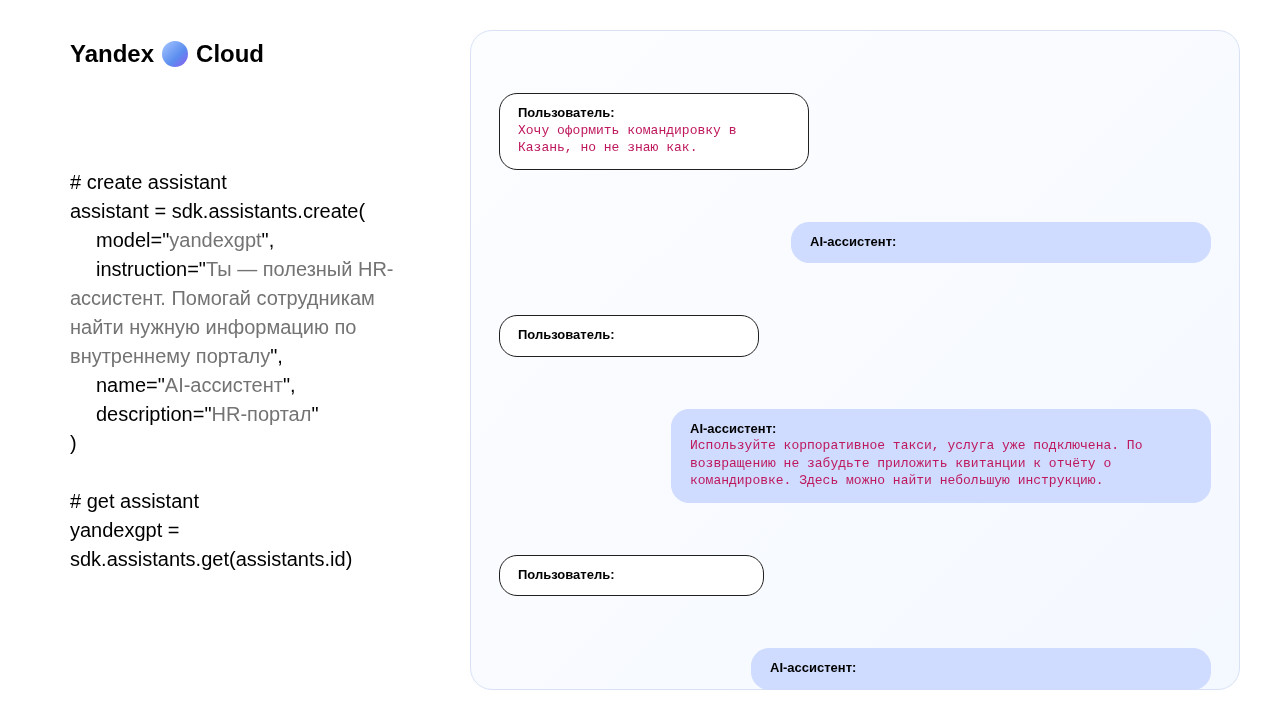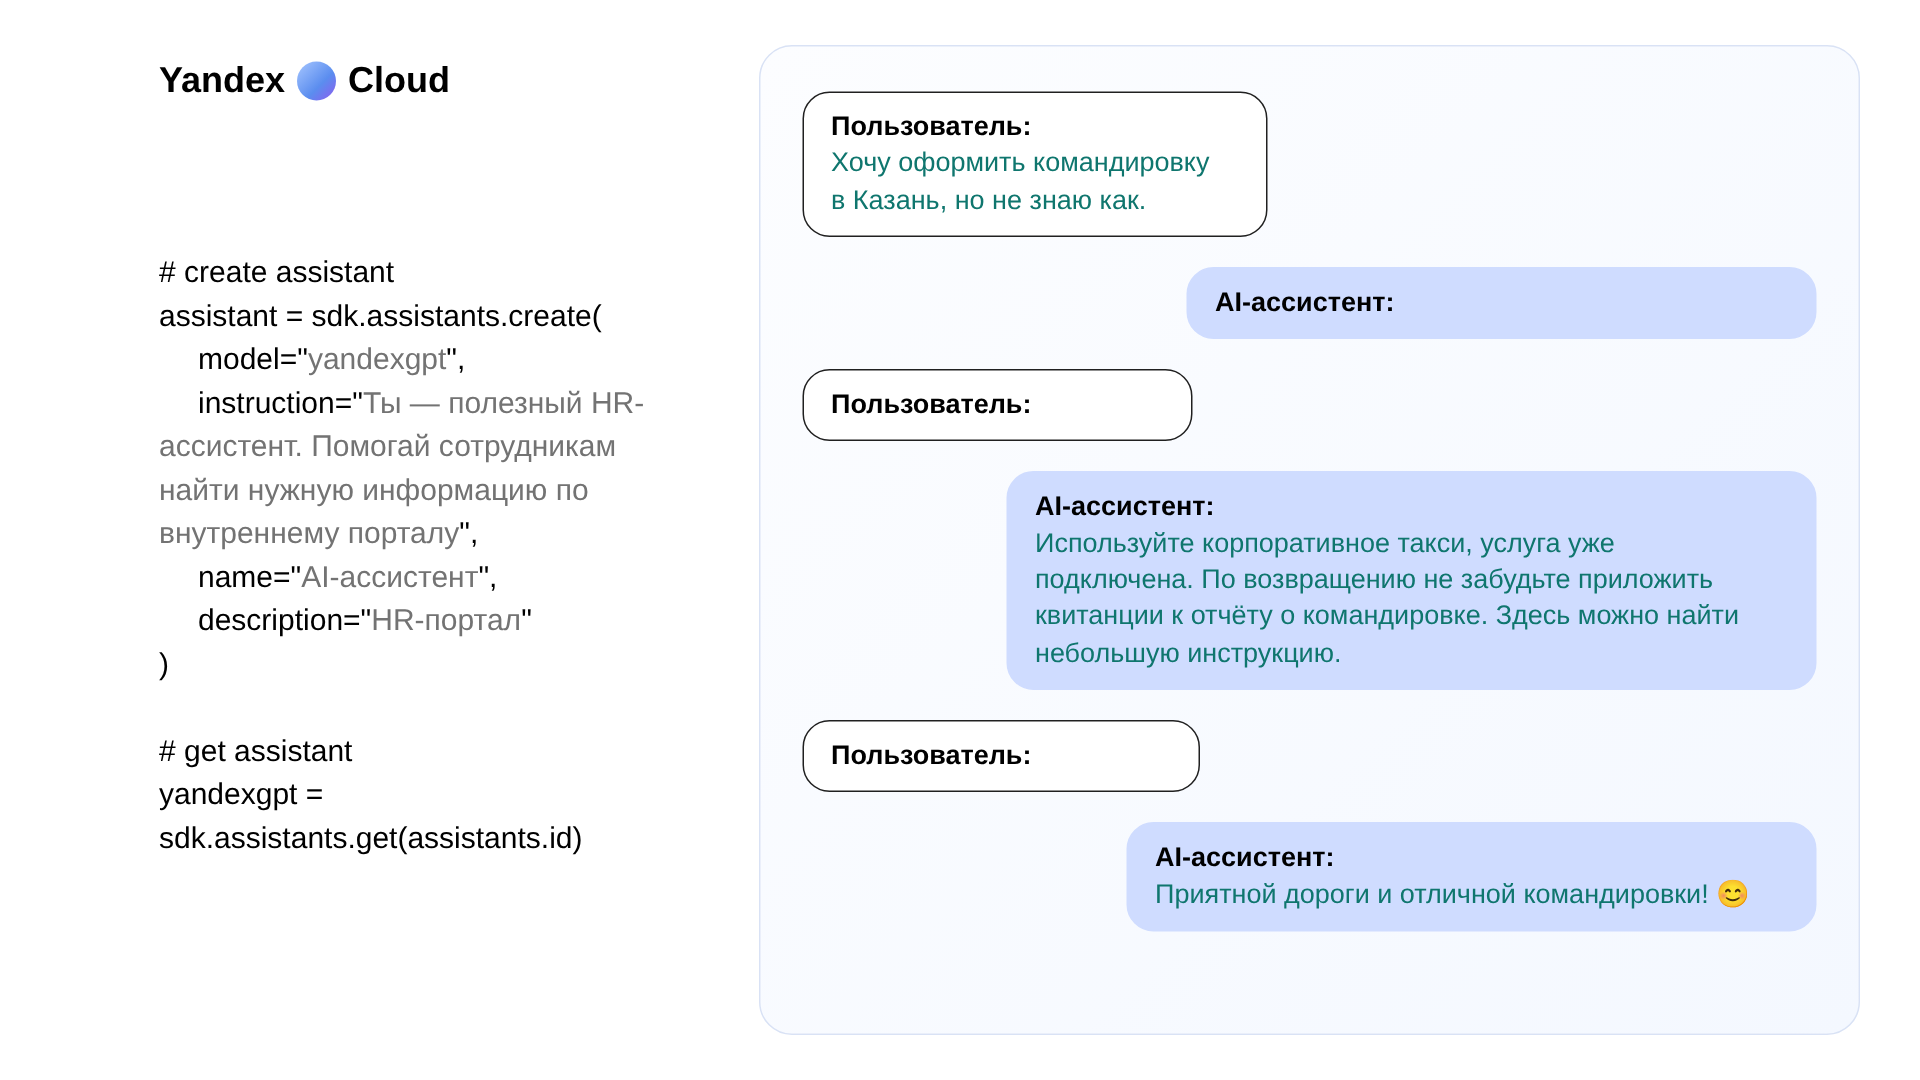--- a/index.html
+++ b/index.html
@@ -9,21 +9,20 @@
       background: #ffffff;
       font-family: -apple-system, BlinkMacSystemFont, "Segoe UI", Arial, sans-serif;
       display: flex;
       overflow: hidden;
     }
     .left-panel {
       width: 460px;
       padding: 40px 30px 40px 70px;
       display: flex;
       flex-direction: column;
-      margin-left: 36px;
     }
     .logo {
       display: flex;
       align-items: center;
       gap: 8px;
       margin-bottom: 100px;
     }
     .logo-text {
       font-size: 24px;
       font-weight: 700;
@@ -58,42 +57,44 @@
       border-radius: 22px;
       background: linear-gradient(135deg, #fcfdff 0%, #f4f8ff 100%);
       padding: 30px 28px;
       display: flex;
       flex-direction: column;
       gap: 20px;
     }
     .msg {
       border-radius: 18px;
       padding: 10px 36px 12px 18px;
-      font-size: 18px;
+      font-size: 13px;
       line-height: 1.35;
       max-width: 100%;
+      margin-top: 32px;
     }
     .msg-user {
       align-self: flex-start;
       background: #fff;
       border: 1.5px solid #202020;
     }
     .msg-ai {
       align-self: flex-end;
       background: #cfdcff;
       border: 1px solid #cfdcff;
     }
     .msg-label {
       font-weight: 700;
       color: #000;
       display: block;
     }
     .msg-body {
-      color: #0f766e;
+      color: #be185d;
       display: block;
+      font-family: Liberation Mono, monospace;
     }
     .w-310 { width: 310px; }
     .w-260 { width: 260px; }
     .w-265 { width: 265px; }
     .w-420 { width: 420px; }
     .w-540 { width: 540px; }
     .w-460 { width: 460px; }
   </style>
 </head>
 <body>
@@ -138,17 +139,16 @@
       <span class="msg-label">AI-ассистент:</span>
       <span class="msg-body">Используйте корпоративное такси, услуга уже подключена. По возвращению не забудьте приложить квитанции к отчёту о командировке. Здесь можно найти небольшую инструкцию.</span>
     </div>
 
     <div class="msg msg-user w-265">
       <span class="msg-label">Пользователь:</span>
     </div>
 
     <div class="msg msg-ai w-460">
       <span class="msg-label">AI-ассистент:</span>
-      <span class="msg-body">Приятной дороги и отличной командировки! 😊</span>
     </div>
 
   </div>
 </div>
 
 </body></html>

